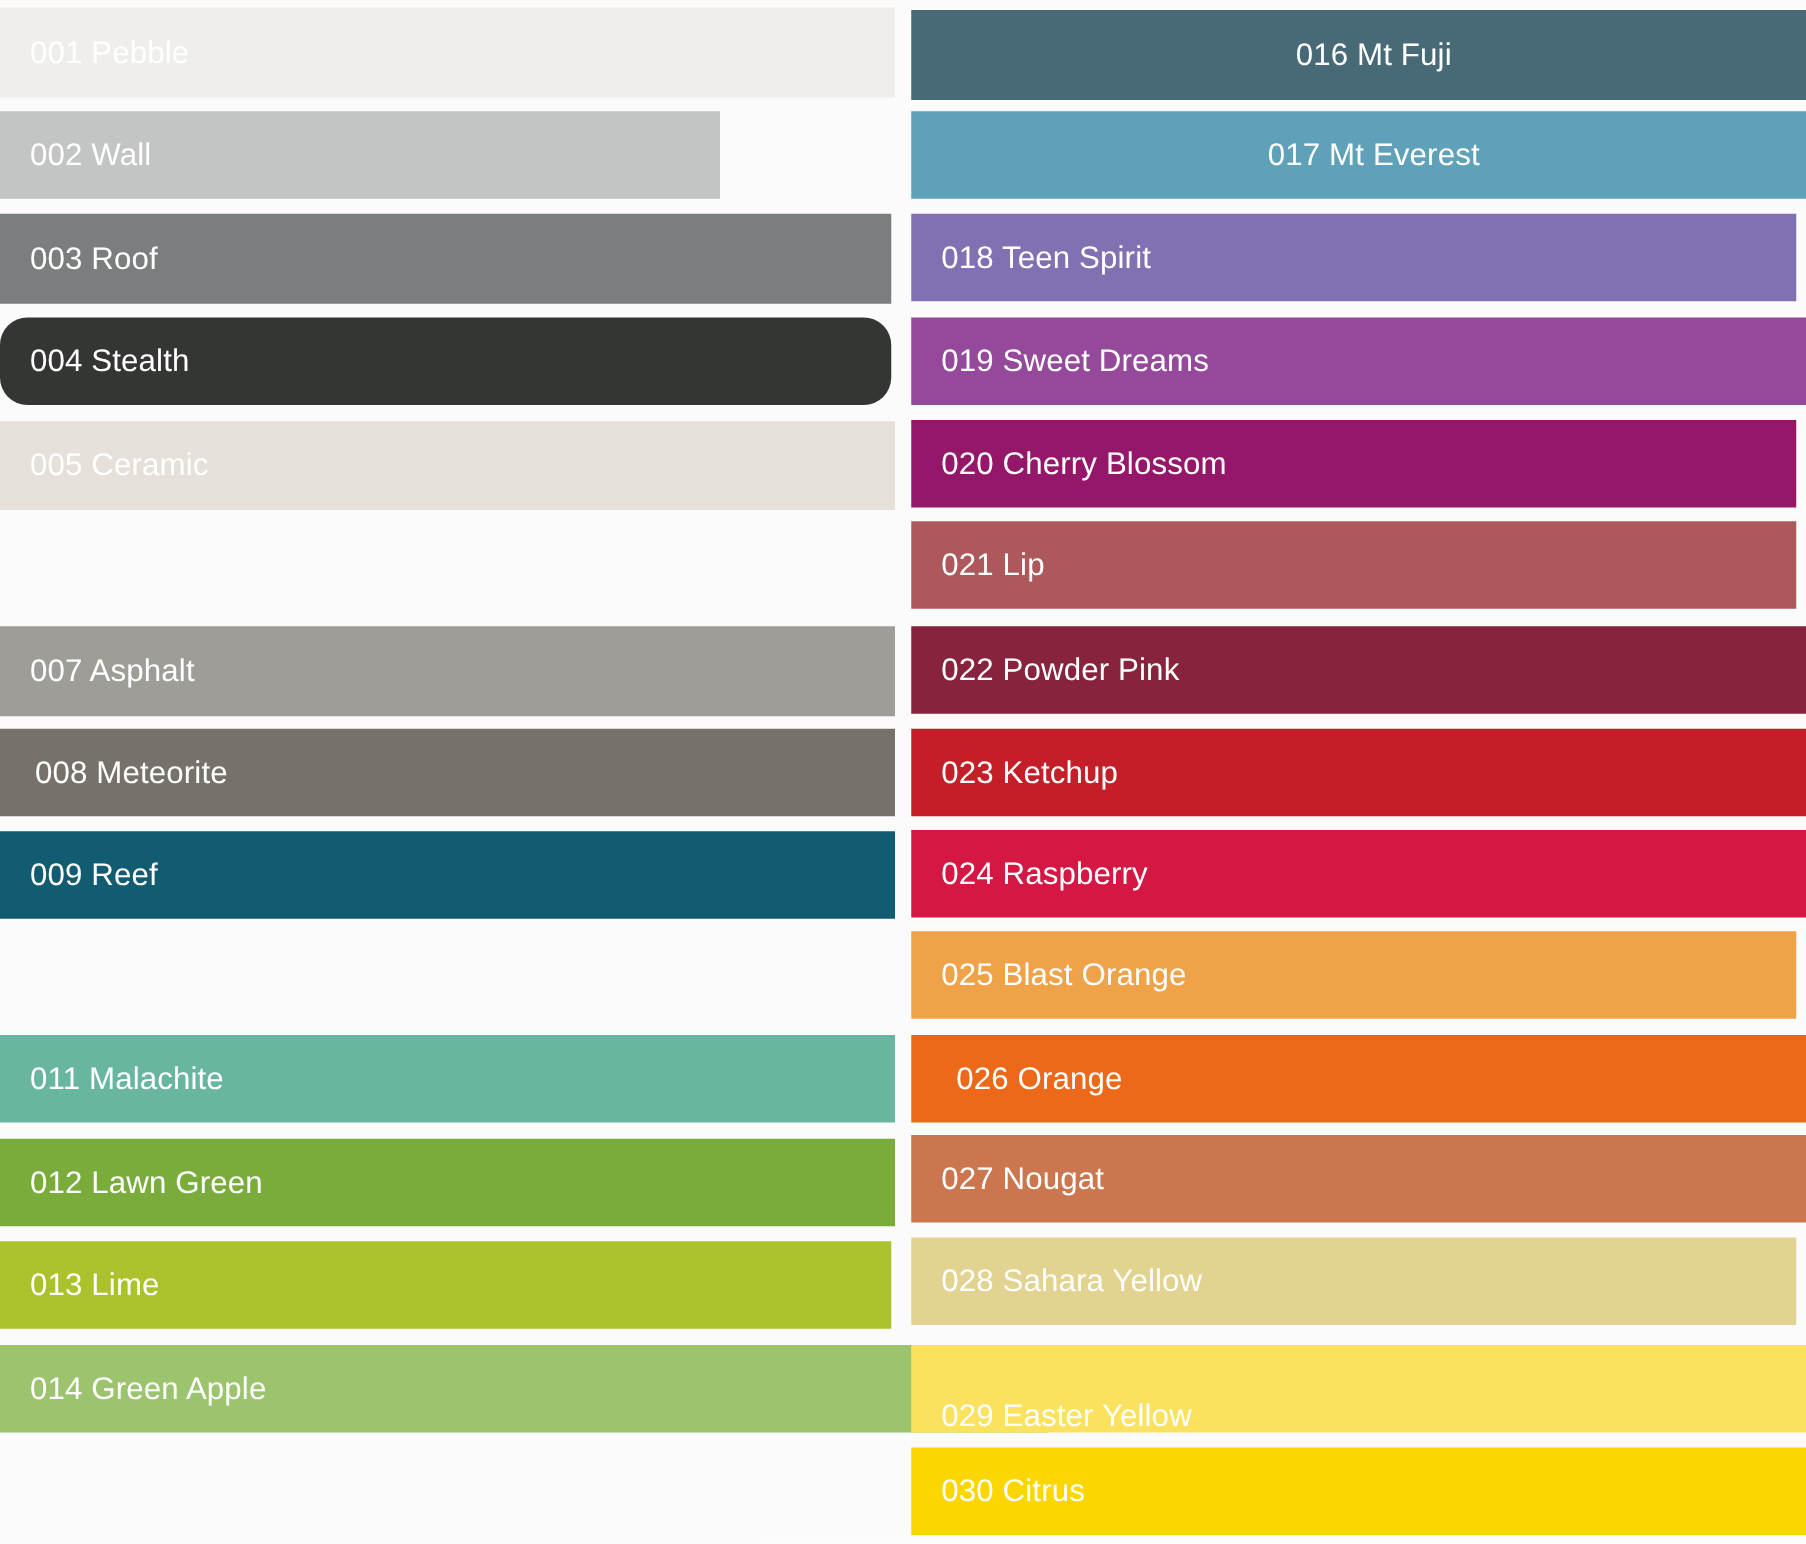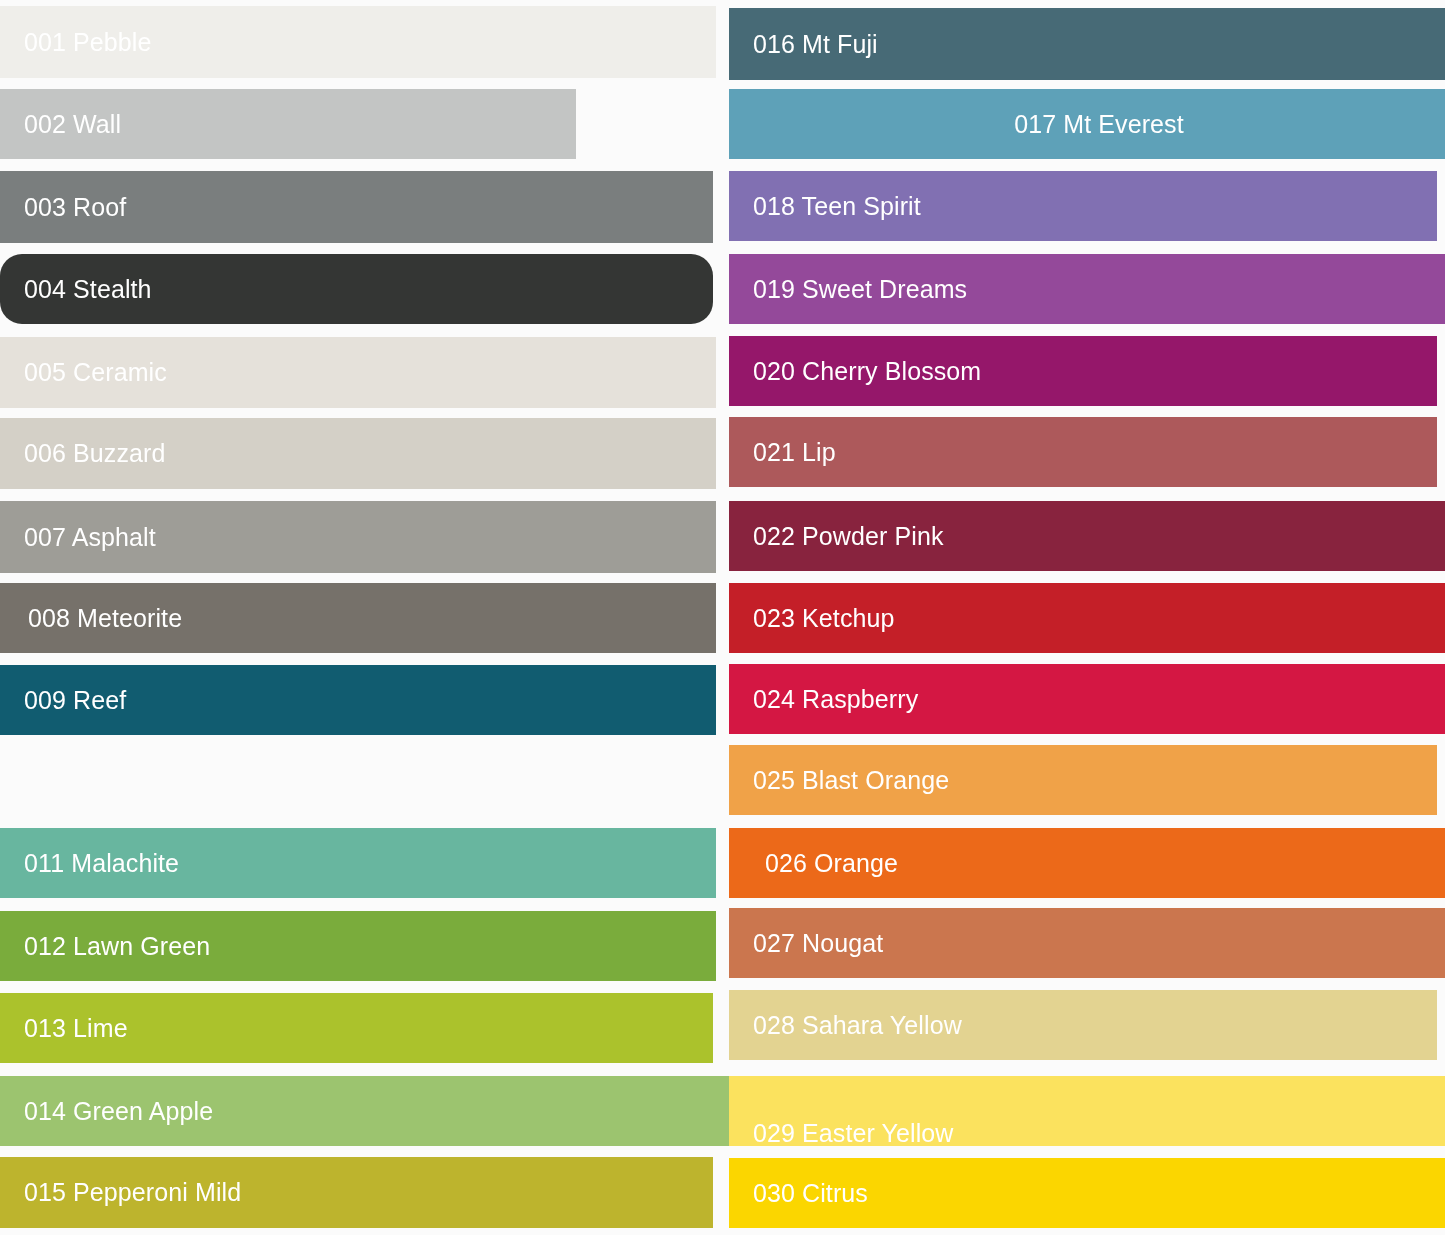--- a/index.html
+++ b/index.html
@@ -60,23 +60,20 @@
       </div>
       <div class="swatch" style="top: 171px; height: 72px; width: 713px; background: rgb(122, 126, 126);">
         <span class="swatch-label" style="color: rgb(255, 255, 255);">003 Roof</span>
       </div>
       <div class="swatch" style="top: 254px; height: 70px; width: 713px; background: rgb(52, 54, 52); border-radius: 22px;">
         <span class="swatch-label" style="color: rgb(255, 255, 255);">004 Stealth</span>
       </div>
       <div class="swatch" style="top: 337px; height: 71px; width: 716px; background: rgb(229, 225, 218);">
         <span class="swatch-label" style="color: rgb(255, 255, 255);">005 Ceramic</span>
       </div>
-      <div class="swatch" style="top: 418px; height: 71px; width: 716px; background: rgb(212, 208, 199);">
-        <span class="swatch-label" style="color: rgb(255, 255, 255);">006 Buzzard</span>
-      </div>
       <div class="swatch" style="top: 501px; height: 72px; width: 716px; background: rgb(158, 157, 151);">
         <span class="swatch-label" style="color: rgb(255, 255, 255);">007 Asphalt</span>
       </div>
       <div class="swatch indented" style="top: 583px; height: 70px; width: 716px; background: rgb(118, 113, 106);">
         <span class="swatch-label" style="color: rgb(255, 255, 255);">008 Meteorite</span>
       </div>
       <div class="swatch" style="top: 665px; height: 70px; width: 716px; background: rgb(17, 92, 112);">
         <span class="swatch-label" style="color: rgb(255, 255, 255);">009 Reef</span>
       </div>
       <div class="swatch" style="top: 828px; height: 70px; width: 716px; background: rgb(104, 182, 159);">
@@ -84,26 +81,23 @@
       </div>
       <div class="swatch" style="top: 911px; height: 70px; width: 716px; background: rgb(122, 172, 60);">
         <span class="swatch-label" style="color: rgb(255, 255, 255);">012 Lawn Green</span>
       </div>
       <div class="swatch" style="top: 993px; height: 70px; width: 713px; background: rgb(171, 194, 44);">
         <span class="swatch-label" style="color: rgb(255, 255, 255);">013 Lime</span>
       </div>
       <div class="swatch" style="top: 1076px; height: 70px; width: 838px; background: rgb(156, 196, 111);">
         <span class="swatch-label" style="color: rgb(255, 255, 255);">014 Green Apple</span>
       </div>
-      <div class="swatch" style="top: 1157px; height: 71px; width: 713px; background: rgb(189, 180, 45);">
-        <span class="swatch-label" style="color: rgb(255, 255, 255);">015 Pepperoni Mild</span>
-      </div>
     </div>
   <div class="swatch-column" id="column-right">
-      <div class="swatch" style="top: 8px; height: 72px; width: 716px; background: rgb(71, 106, 118);">
+      <div class="swatch" style="top: 8px; height: 72px; width: 716px; background: rgb(71, 106, 118); justify-content: center;">
         <span class="swatch-label" style="color: rgb(255, 255, 255);">016 Mt Fuji</span>
       </div>
       <div class="swatch" style="top: 89px; height: 70px; width: 716px; background: rgb(94, 161, 184); justify-content: center;">
         <span class="swatch-label" style="color: rgb(255, 255, 255);">017 Mt Everest</span>
       </div>
       <div class="swatch" style="top: 171px; height: 70px; width: 708px; background: rgb(129, 112, 178);">
         <span class="swatch-label" style="color: rgb(255, 255, 255);">018 Teen Spirit</span>
       </div>
       <div class="swatch" style="top: 254px; height: 70px; width: 716px; background: rgb(148, 73, 154);">
         <span class="swatch-label" style="color: rgb(255, 255, 255);">019 Sweet Dreams</span>

